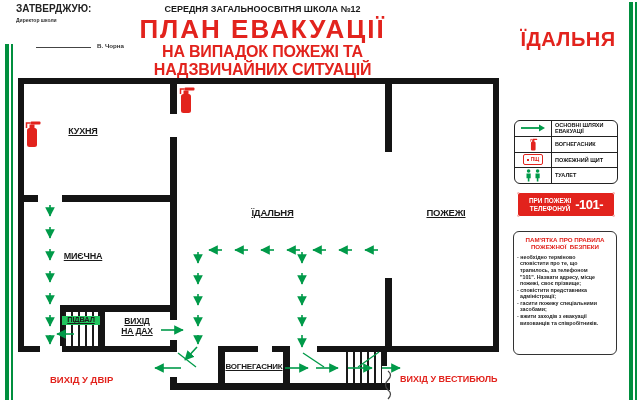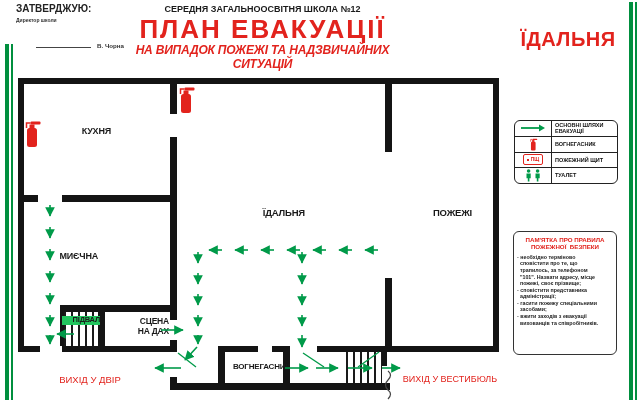--- a/index.html
+++ b/index.html
@@ -9,27 +9,27 @@
   .wall{position:absolute;background:#141414;}
   .gline{position:absolute;background:#008f3e;}
   
   .approve{font-size:10px;font-weight:bold;color:#222;}
   .role{font-size:5px;font-weight:bold;color:#333;}
   .sigline{display:inline-block;width:55px;border-bottom:1.2px solid #444;height:8px;}
   .signame{font-size:6.2px;font-weight:bold;color:#333;margin-left:6px;}
   .hc{position:absolute;left:115px;top:3px;width:295px;text-align:center;}
   .org{font-size:9px;font-weight:bold;color:#1a1a1a;line-height:1.35;}
   .title{font-size:26px;font-weight:bold;color:#e2231d;letter-spacing:2px;line-height:1.0;margin-top:1px;}
-  .subtitle{font-size:12px;font-weight:bold;color:#e2231d;margin-top:1px;letter-spacing:-0.2px;font-style:italic;}
+  .subtitle{font-size:16px;font-weight:bold;color:#e2231d;margin-top:1px;letter-spacing:-0.2px;}
   .loc-title{position:absolute;left:512px;top:28px;width:112px;text-align:center;
              font-size:20px;font-weight:bold;color:#e2231d;letter-spacing:0.5px;}
   
-  .rlabel{position:absolute;font-size:9px;font-weight:bold;color:#1a1a1a;text-align:right;
-          letter-spacing:-0.2px;white-space:pre;line-height:1.15;}
-  .rexit{position:absolute;font-size:9px;font-weight:normal;color:#e2231d;text-align:center;white-space:nowrap;}
+  .rlabel{position:absolute;font-size:9px;font-weight:bold;color:#1a1a1a;text-align:center;
+          letter-spacing:-0.2px;white-space:pre;line-height:1.15;text-decoration:underline;}
+  .rexit{position:absolute;font-size:9px;font-weight:bold;color:#e2231d;text-align:left;white-space:nowrap;}
   .stairs{position:absolute;background:repeating-linear-gradient(90deg,#1a1a1a 0 2px,transparent 2px 7px);}
   
   .lgbox{position:absolute;left:514px;top:120px;width:102px;height:62px;border:1.5px solid #222;
          border-radius:6px;background:#fff;display:flex;flex-direction:column;}
   .lgrow{display:flex;flex:1;align-items:center;border-bottom:1px solid #222;}
   .lgrow:last-child{border-bottom:none;}
   .lgicon{width:36px;align-self:stretch;border-right:1px solid #222;display:flex;align-items:center;justify-content:center;}
   .lgtext{flex:1;font-size:5.5px;font-weight:bold;color:#111;line-height:1.15;padding-left:3px;white-space:pre;}
   .pshield{width:18px;height:9px;border:1px solid #e2231d;border-radius:2px;display:flex;
            align-items:center;justify-content:center;gap:1.5px;background:#fff;}
@@ -109,23 +109,23 @@
     <path d="M6.5,3 L2.5,3 L2.5,8" stroke="#e2231d" stroke-width="1.5" fill="none"></path>
   </svg>
   <svg class="abs" style="left:178px;top:86px;" width="17" height="28" viewBox="0 0 17 28">
     <rect x="3" y="8" width="10" height="19" rx="2.5" fill="#e2231d"></rect>
     <rect x="5.5" y="4.5" width="5" height="4" fill="#e2231d"></rect>
     <rect x="6.5" y="1.5" width="10" height="3" rx="1" fill="#e2231d"></rect>
     <path d="M6.5,3 L2.5,3 L2.5,8" stroke="#e2231d" stroke-width="1.5" fill="none"></path>
   </svg>
 
   <div class="rlabel" style="left:55px;top:126px;width:56px;">КУХНЯ</div>
-  <div class="rlabel" style="left:38px;top:251px;width:60px;">МИЄЧНА</div>
+  <div class="rlabel" style="left:53px;top:251px;width:60px;">МИЄЧНА</div>
   <div class="rlabel" style="left:62px;top:316px;width:38px;font-size:7.5px;background:#22c55e;">ПІДВАЛ</div>
-  <div class="rlabel" style="left:105px;top:317px;width:64px;font-size:8.5px;">СЦЕНА
+  <div class="rlabel" style="left:105px;top:317px;width:64px;font-size:8.5px;">ВИХІД
 НА ДАХ</div>
   <div class="rlabel" style="left:240px;top:208px;width:65px;font-size:9.5px;">ЇДАЛЬНЯ</div>
   <div class="rlabel" style="left:420px;top:208px;width:52px;font-size:9.5px;">ПОЖЕЖІ</div>
   <div class="rlabel" style="left:218px;top:362px;width:72px;font-size:8px;">ВОГНЕГАСНИК</div>
   <div class="rexit" style="left:50px;top:374px;width:80px;font-size:9.5px;">ВИХІД У ДВІР</div>
   <div class="rexit" style="left:400px;top:374px;width:100px;">ВИХІД У ВЕСТИБЮЛЬ</div>
 
   <svg class="overlay" width="638" height="400" viewBox="0 0 638 400">
     <defs>
       <marker id="ah" markerWidth="7" markerHeight="7" refX="5.5" refY="3" orient="auto">
@@ -219,20 +219,25 @@
           <circle cx="3.6" cy="2" r="1.8" fill="#009a49"></circle>
           <path d="M1.5,4.6 h4.2 v4.6 h-1.3 v3.4 h-1.6 v-3.4 h-1.3 z" fill="#009a49"></path>
           <circle cx="12.6" cy="2" r="1.8" fill="#009a49"></circle>
           <path d="M10.5,4.6 h4.2 v4.6 h-1.3 v3.4 h-1.6 v-3.4 h-1.3 z" fill="#009a49"></path>
         </svg>
       </div>
       <div class="lgtext">ТУАЛЕТ</div>
     </div>
   </div>
 
+  <div class="fsign">
+    <div class="fl">ПРИ ПОЖЕЖІ
+ТЕЛЕФОНУЙ</div>
+    <div class="fn">-101-</div>
+  </div>
 
   <div class="memo">
     <div class="mt">ПАМ'ЯТКА ПРО ПРАВИЛА
 ПОЖЕЖНОЇ  БЕЗПЕКИ</div>
     <div class="mb">- необхідно терміново
   сповістити про те, що
   трапилось, за телефоном
   "101". Назвати адресу, місце
   пожежі, своє прізвище;
 - сповістити представника

